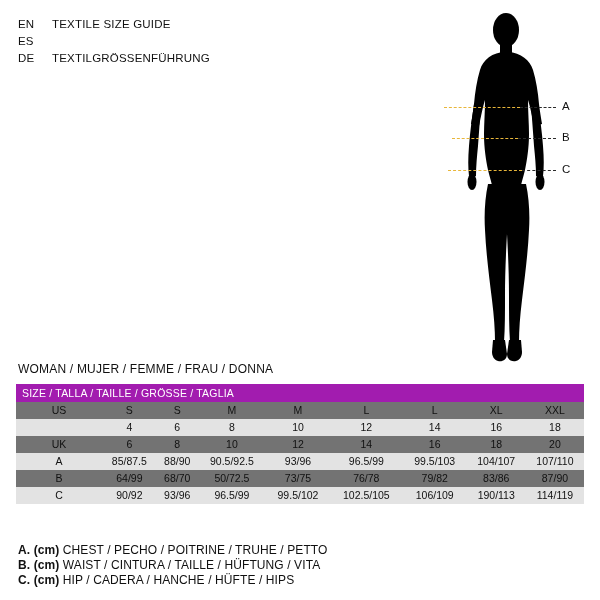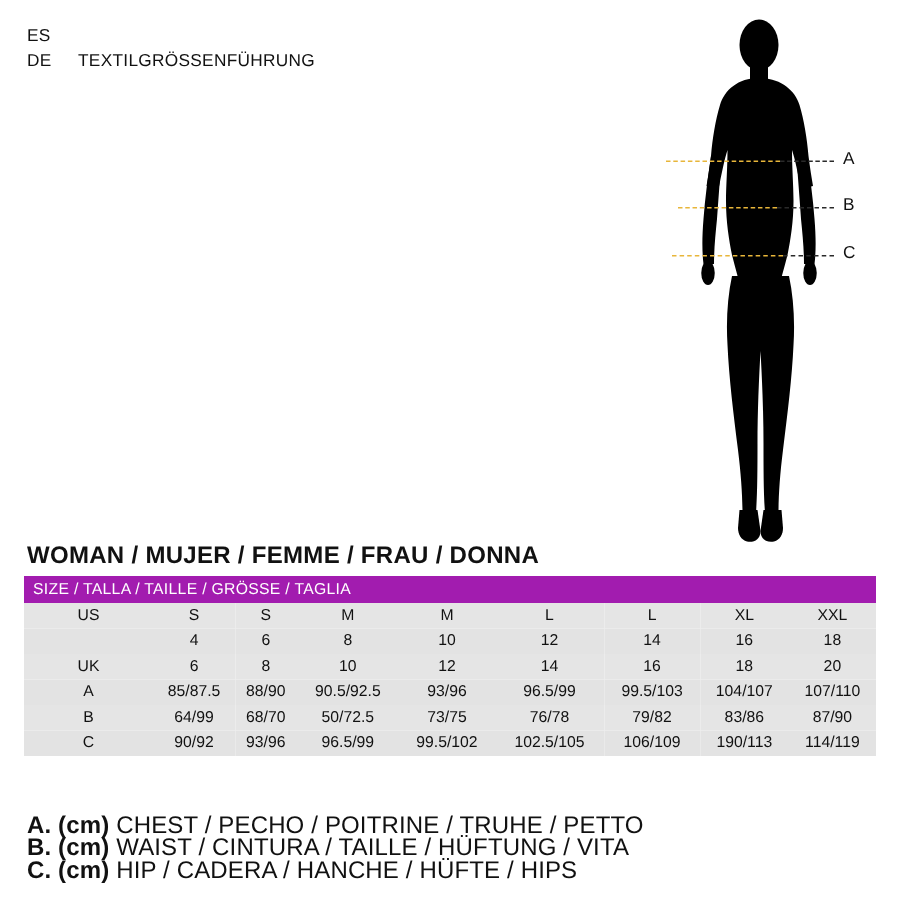--- a/index.html
+++ b/index.html
@@ -68,22 +68,22 @@
     font-size: 11.5px;
     color: #111;
     font-family: "Liberation Sans", sans-serif;
   }
 
   
   .woman-title {
     position: absolute;
     left: 18px;
     top: 362px;
-    font-size: 16px;
-    font-weight: bold;
+    font-size: 12px;
+    font-weight: normal;
     letter-spacing: 0.2px;
     color: #111;
   }
 
   table.size-table {
     position: absolute;
     left: 16px;
     top: 384px;
     width: 568px;
     border-collapse: collapse;
@@ -102,48 +102,52 @@
   table.size-table th.head-cell {
     background: #a21caf;
     color: #ffffff;
     text-align: left;
     padding-left: 6px;
     font-size: 10.5px;
     letter-spacing: 0.2px;
     height: 18px;
   }
   tr.row-alt td { background: #e3e3e3; }
-  tr.row-plain td { background: #e5e5e5; }
+  tr.row-plain td { background: #737373; }
   td.label-col {
     text-align: left;
     padding-left: 6px;
     width: 86px;
   }
 
   
   .notes {
     position: absolute;
     left: 18px;
     top: 543px;
     width: 560px;
   }
   .note-row {
-    font-size: 16px;
+    font-size: 12px;
     line-height: 15px;
     letter-spacing: 0.1px;
     color: #111;
   }
   .note-row .bold { font-weight: bold; }
 </style>
 </head>
 <body>
 
 <div class="page">
 
   <div class="lang-block">
+    <div class="lang-row">
+      <span class="lang-code">EN</span>
+      <span class="lang-text">TEXTILE SIZE GUIDE</span>
+    </div>
     <div class="lang-row">
       <span class="lang-code">ES</span>
     </div>
     <div class="lang-row">
       <span class="lang-code">DE</span>
       <span class="lang-text">TEXTILGRÖSSENFÜHRUNG</span>
     </div>
   </div>
 
   <div class="figure-wrap">

